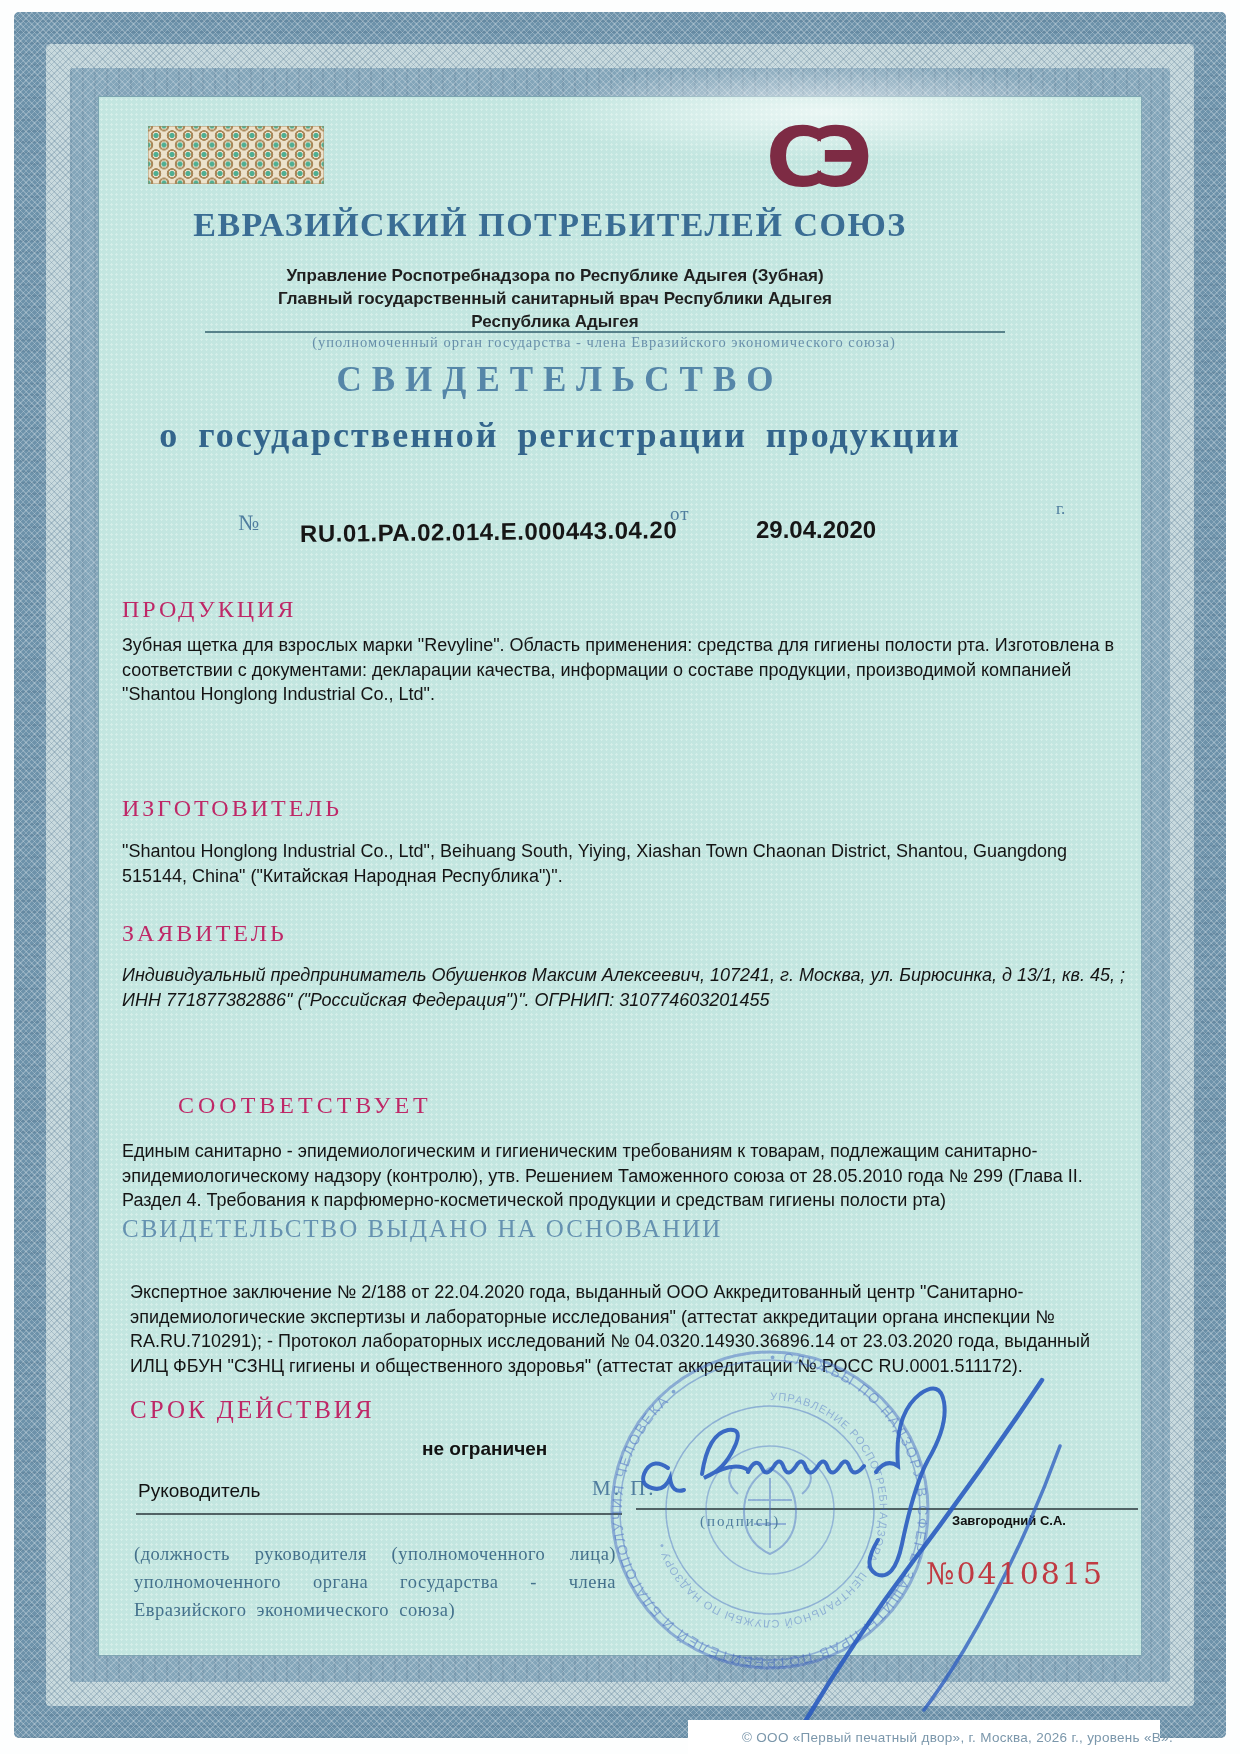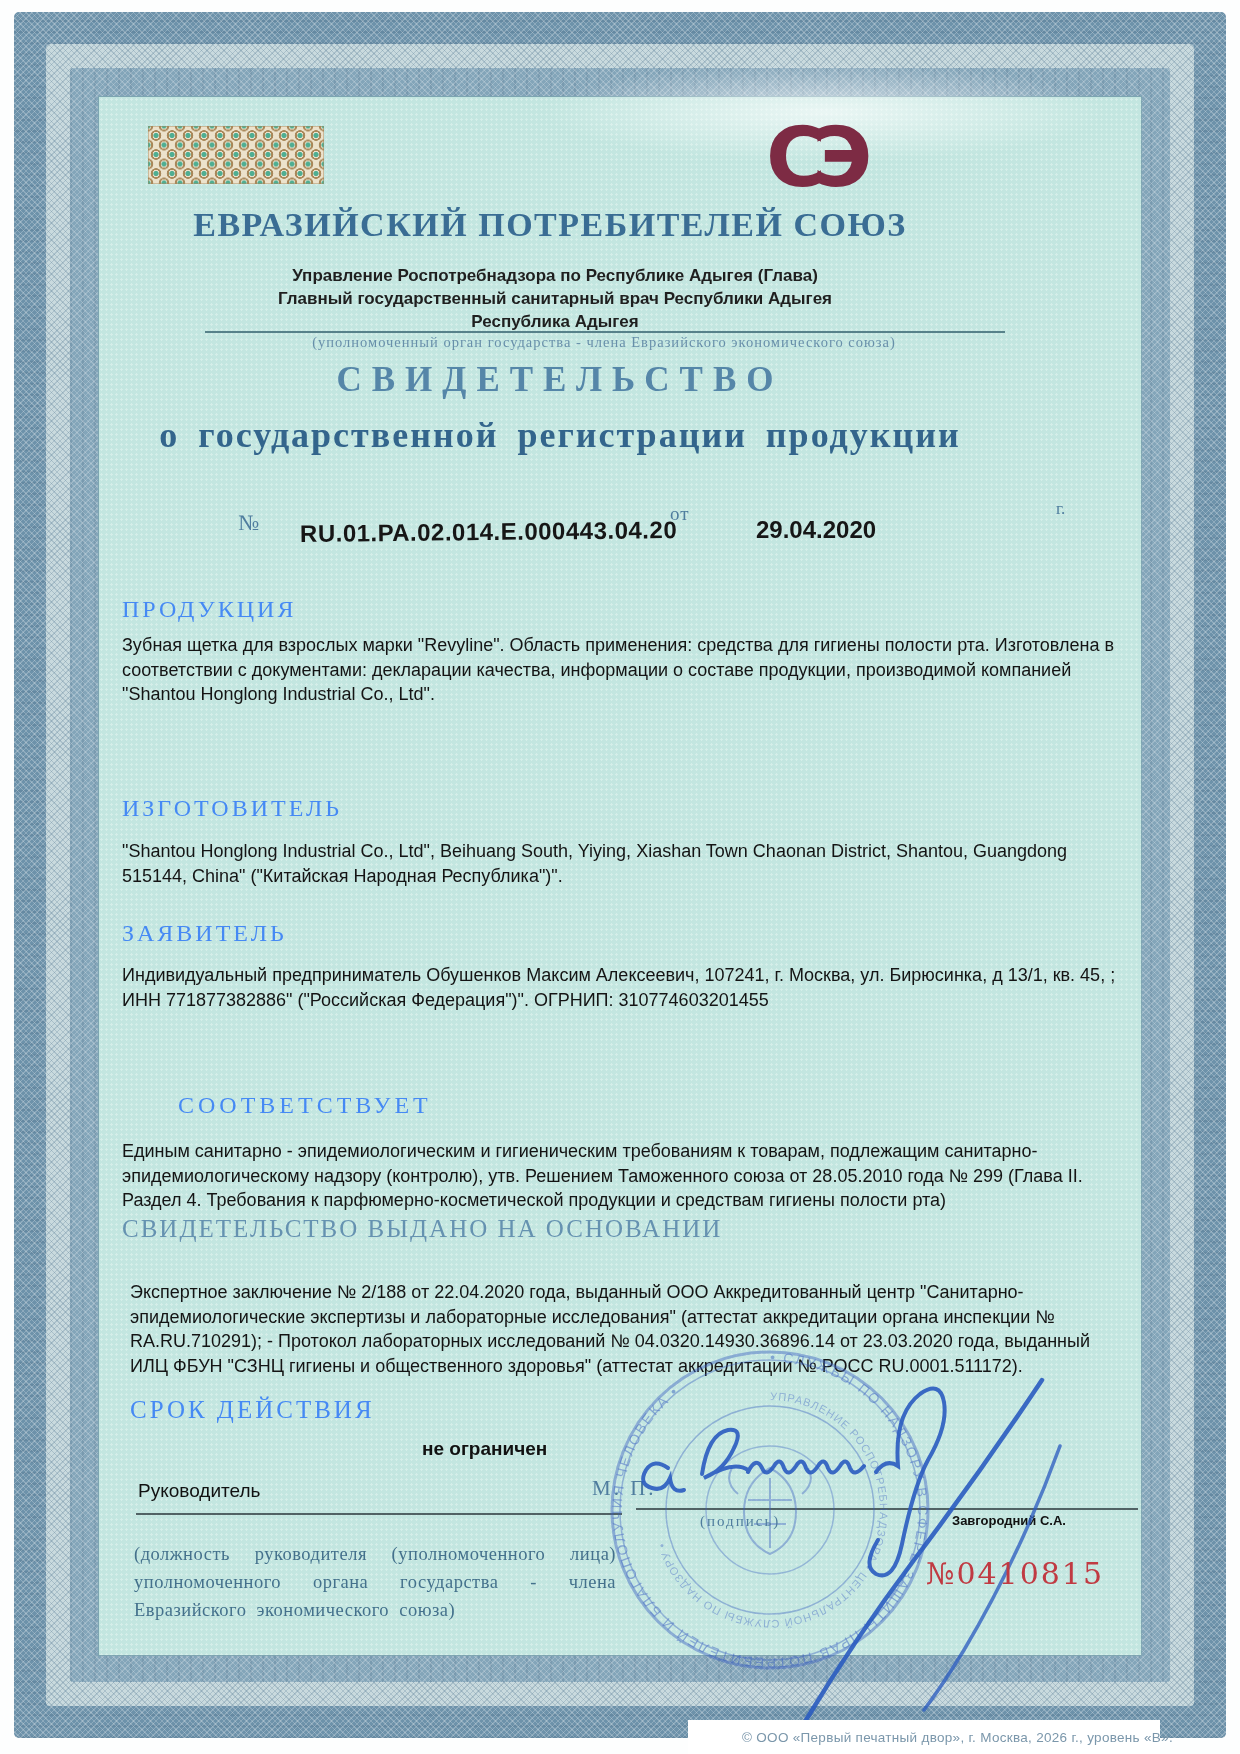--- a/index.html
+++ b/index.html
@@ -60,29 +60,29 @@
     font-size:22px;color:#4f7d9e;}
   .num-value{position:absolute;left:300px;top:518px;font-weight:bold;font-size:24px;
     color:#161616;letter-spacing:.5px;transform:rotate(-.6deg);}
   .from-label{position:absolute;left:670px;top:503px;font-family:"Liberation Serif",serif;
     font-size:19px;color:#4f7d9e;letter-spacing:1px;}
   .date-value{position:absolute;left:756px;top:516px;font-weight:bold;font-size:24px;color:#161616;}
   .year-label{position:absolute;left:1056px;top:499px;font-family:"Liberation Serif",serif;
     font-size:17px;color:#4f7d9e;}
   
   .sec-head{position:absolute;font-family:"Liberation Serif",serif;font-size:24px;
-    color:#3b82f6;letter-spacing:3px;opacity:.92;}
+    color:#be185d;letter-spacing:3px;opacity:.92;}
   .sec-body{position:absolute;left:122px;width:1004px;font-size:18px;color:#141414;
     line-height:24.5px;}
   .h-product{left:122px;top:596px;}
   .b-product{top:633px;}
   .h-manufacturer{left:122px;top:795px;text-align:right;}
   .b-manufacturer{top:839px;}
   .h-applicant{left:122px;top:920px;}
-  .b-applicant{top:963px;}
+  .b-applicant{top:963px;font-style:italic;}
   .h-compliance{left:130px;top:1092px;letter-spacing:4px;margin-left:48px;}
   .b-compliance{top:1139px;z-index:2;}
   .h-basis{left:122px;top:1215px;color:#5e8bad;font-size:25px;letter-spacing:2px;z-index:1;}
   .b-basis{left:130px;top:1280px;width:1000px;z-index:2;}
   .h-validity{left:130px;top:1396px;font-size:25px;}
   .v-validity{position:absolute;left:422px;top:1438px;font-weight:bold;font-size:19px;color:#111;}
   
   .role-label{position:absolute;left:138px;top:1480px;font-size:19px;color:#111;}
   .role-line{position:absolute;left:136px;top:1513px;width:486px;border-top:2px solid rgba(40,52,58,.75);}
   .mp-label{position:absolute;left:592px;top:1476px;font-family:"Liberation Serif",serif;
@@ -112,21 +112,21 @@
   <div class="frame-a"></div>
   <div class="frame-b"></div>
   <div class="frame-c"></div>
   <div class="content"></div>
   <div class="glare"></div>
 
   <div class="ornament"></div>
   <div class="logo">СЭ</div>
 
   <div class="union-title">ЕВРАЗИЙСКИЙ ПОТРЕБИТЕЛЕЙ СОЮЗ</div>
-  <div class="auth" style="top:266px">Управление Роспотребнадзора по Республике Адыгея (Глава)</div>
+  <div class="auth" style="top:266px">Управление Роспотребнадзора по Республике Адыгея (Зубная)</div>
   <div class="auth" style="top:289px">Главный государственный санитарный врач Республики Адыгея</div>
   <div class="auth" style="top:312px">Республика Адыгея</div>
   <div class="rule"></div>
   <div class="auth-caption">(уполномоченный орган государства - члена Евразийского экономического союза)</div>
 
   <div class="cert-title">СВИДЕТЕЛЬСТВО</div>
   <div class="cert-subtitle">о государственной регистрации продукции</div>
 
   <div class="num-label">№</div>
   <div class="num-value">RU.01.РА.02.014.Е.000443.04.20</div>

